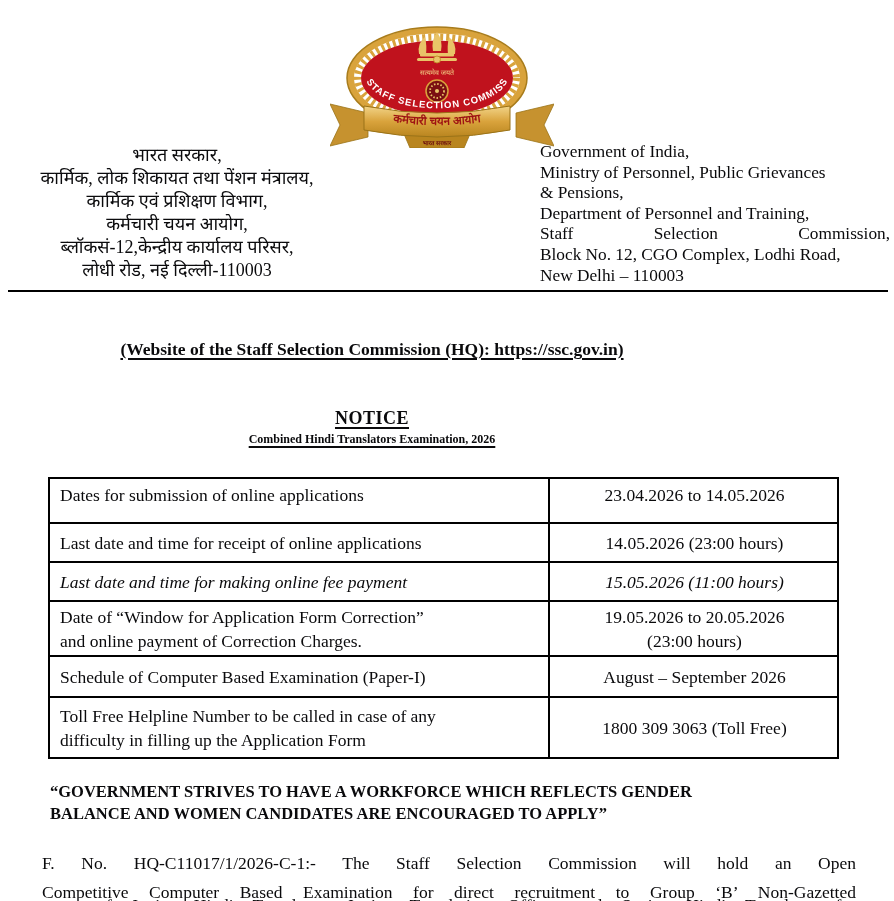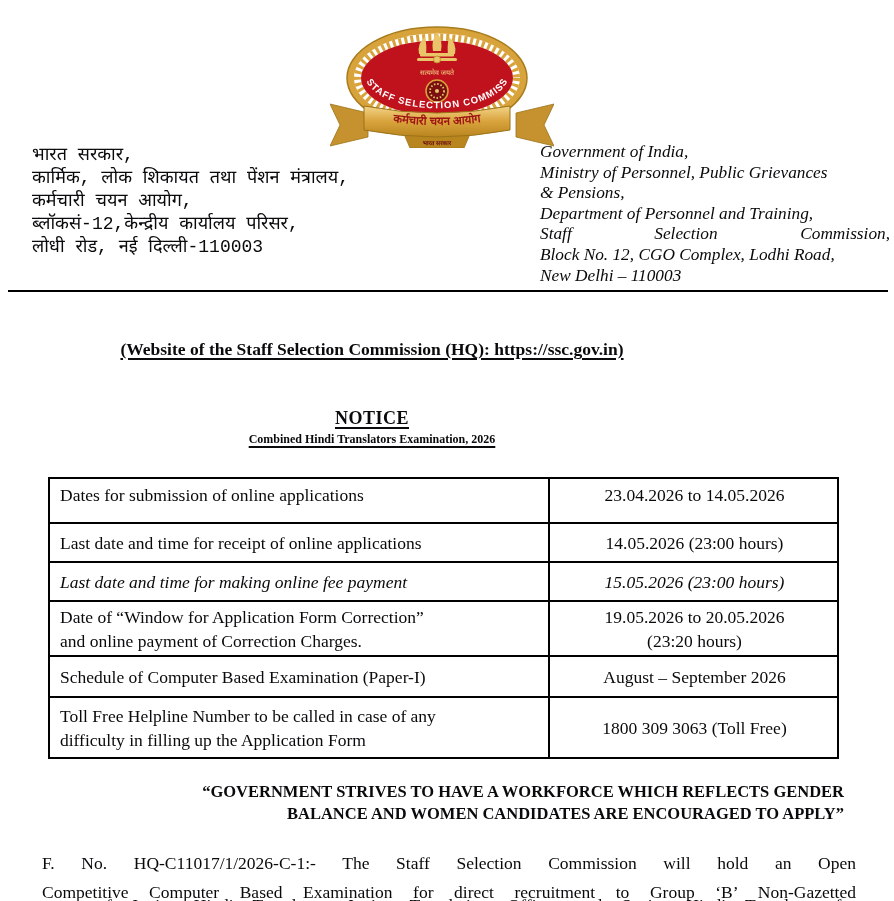--- a/index.html
+++ b/index.html
@@ -3,25 +3,25 @@
 <meta charset="utf-8">
 <style>
   html,body{margin:0;padding:0;background:#fff;}
   .page{position:relative;width:894px;height:901px;overflow:hidden;background:#ffffff;
         font-family:"Liberation Serif","DejaVu Serif",serif;color:#0a0a0c;}
 
   
   .logo{position:absolute;left:330px;top:6px;width:224px;height:142px;}
 
   
-  .hindi-address{position:absolute;left:32px;top:144px;width:332px;text-align:left;
-                 font-family:Liberation Mono, monospace;
+  .hindi-address{position:absolute;left:11px;top:144px;width:332px;text-align:center;
+                 font-family:Liberation Serif, serif;
                  font-size:18px;line-height:23px;}
   .english-address{position:absolute;left:540px;top:142px;width:350px;
-                   font-size:17.3px;line-height:20.6px;font-style:italic;}
+                   font-size:17.3px;line-height:20.6px;}
   .english-address .spread{text-align:justify;text-align-last:justify;}
   .divider{position:absolute;left:8px;top:290px;width:880px;height:2px;background:#000;}
 
   
   .heading{position:absolute;left:0;width:744px;text-align:center;font-weight:bold;
            text-decoration:underline;text-decoration-thickness:2px;text-underline-offset:3px;}
   .h-website{top:339px;font-size:17.5px;}
   .h-notice{top:408px;font-size:18px;letter-spacing:.5px;}
   .h-exam{top:432px;font-size:12px;}
 
@@ -34,21 +34,21 @@
   td.lbl{white-space:pre-line;line-height:24px;}
   td.val{text-align:center;white-space:pre-line;line-height:24px;}
   tr.r0 td{height:37px;vertical-align:top;padding-top:4px;}
   tr.r1 td{height:33px;}
   tr.r2 td{height:33px;font-style:italic;}
   tr.r3 td{height:49px;}
   tr.r4 td{height:35px;border-radius:18px;}
   tr.r5 td{height:55px;}
 
   
-  .quote{position:absolute;left:50px;top:781px;width:794px;text-align:right;font-weight:bold;
+  .quote{position:absolute;left:50px;top:781px;width:794px;text-align:left;font-weight:bold;
          font-size:16.5px;line-height:21.5px;white-space:pre-line;}
   .body-par{position:absolute;left:42px;top:849px;width:814px;font-size:17.5px;line-height:29px;
             white-space:pre-line;text-align:justify;text-align-last:justify;}
   .clipped-strip{position:absolute;left:42px;top:894px;width:814px;height:7px;overflow:hidden;
                  font-size:17.5px;line-height:22px;text-align:justify;text-align-last:justify;}
 
   .logo-arc-text{font-family:"Liberation Sans","DejaVu Sans",sans-serif;font-weight:bold;
                  letter-spacing:1px;font-size:9.5px;fill:#ffffff;}
   .logo-motto{font-family:"Liberation Sans","DejaVu Sans",sans-serif;font-size:7px;fill:#f2d488;}
   .logo-ribbon-text{font-family:"Liberation Sans","DejaVu Sans",sans-serif;font-weight:bold;
@@ -106,20 +106,21 @@
     <path id="ribbonTextPath" d="M40 112 Q107 126 174 112" fill="none"></path>
     <text class="logo-ribbon-text" text-anchor="middle">
       <textPath href="#ribbonTextPath" startOffset="50%">कर्मचारी चयन आयोग</textPath>
     </text>
     <text class="logo-ribbon-sub" x="107" y="139" text-anchor="middle">भारत सरकार</text>
   </svg>
 
   <div class="hindi-address">
     <div>भारत सरकार,</div>
     <div>कार्मिक, लोक शिकायत तथा पेंशन मंत्रालय,</div>
+    <div>कार्मिक एवं प्रशिक्षण विभाग,</div>
     <div>कर्मचारी चयन आयोग,</div>
     <div>ब्लॉकसं-12,केन्द्रीय कार्यालय परिसर,</div>
     <div>लोधी रोड, नई दिल्ली-110003</div>
   </div>
 
   <div class="english-address">
     <div>Government of India,</div>
     <div>Ministry of Personnel, Public Grievances</div>
     <div>&amp; Pensions,</div>
     <div>Department of Personnel and Training,</div>
@@ -143,27 +144,27 @@
       <tr class="r0">
         <td class="lbl">Dates for submission of online applications</td>
         <td class="val">23.04.2026 to 14.05.2026</td>
       </tr>
       <tr class="r1">
         <td class="lbl">Last date and time for receipt of online applications</td>
         <td class="val">14.05.2026 (23:00 hours)</td>
       </tr>
       <tr class="r2">
         <td class="lbl">Last date and time for making online fee payment</td>
-        <td class="val">15.05.2026 (23:00 hours)</td>
+        <td class="val">15.05.2026 (11:00 hours)</td>
       </tr>
       <tr class="r3">
         <td class="lbl">Date of “Window for Application Form  Correction”
 and online payment of Correction Charges.</td>
         <td class="val">19.05.2026 to 20.05.2026
-(23:20 hours)</td>
+(23:00 hours)</td>
       </tr>
       <tr class="r4">
         <td class="lbl">Schedule of Computer Based Examination (Paper-I)</td>
         <td class="val">August – September 2026</td>
       </tr>
       <tr class="r5">
         <td class="lbl">Toll Free Helpline Number to be called in case of any
 difficulty in filling up the Application Form</td>
         <td class="val">1800 309 3063 (Toll Free)</td>
       </tr>

